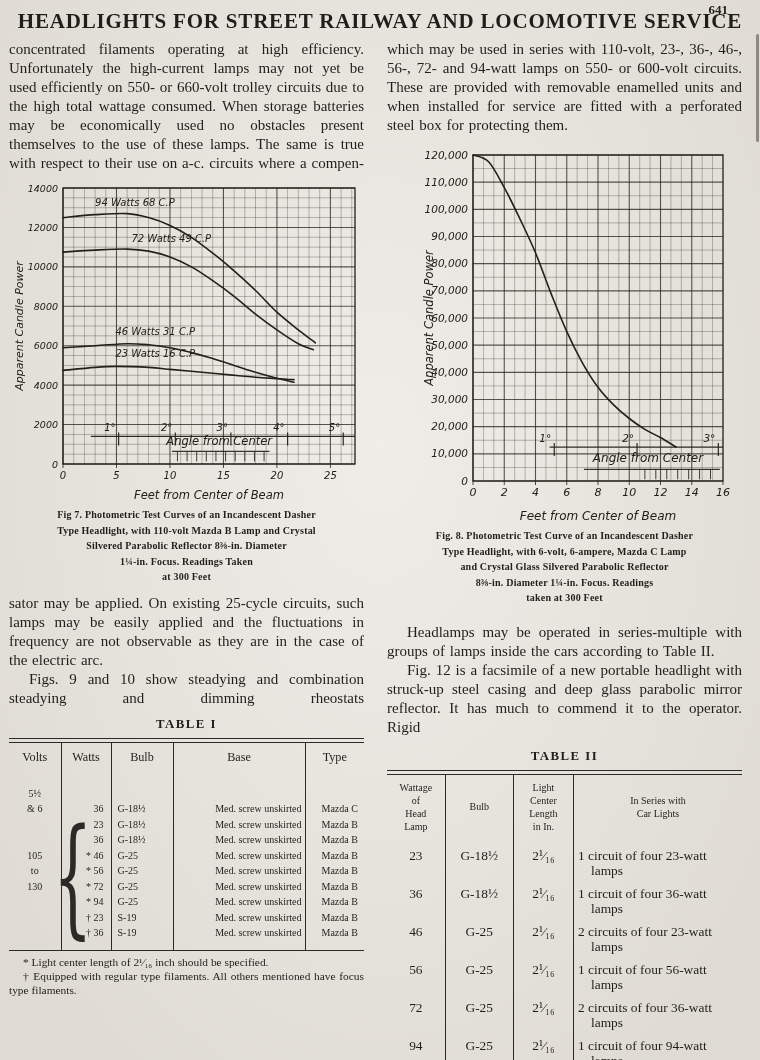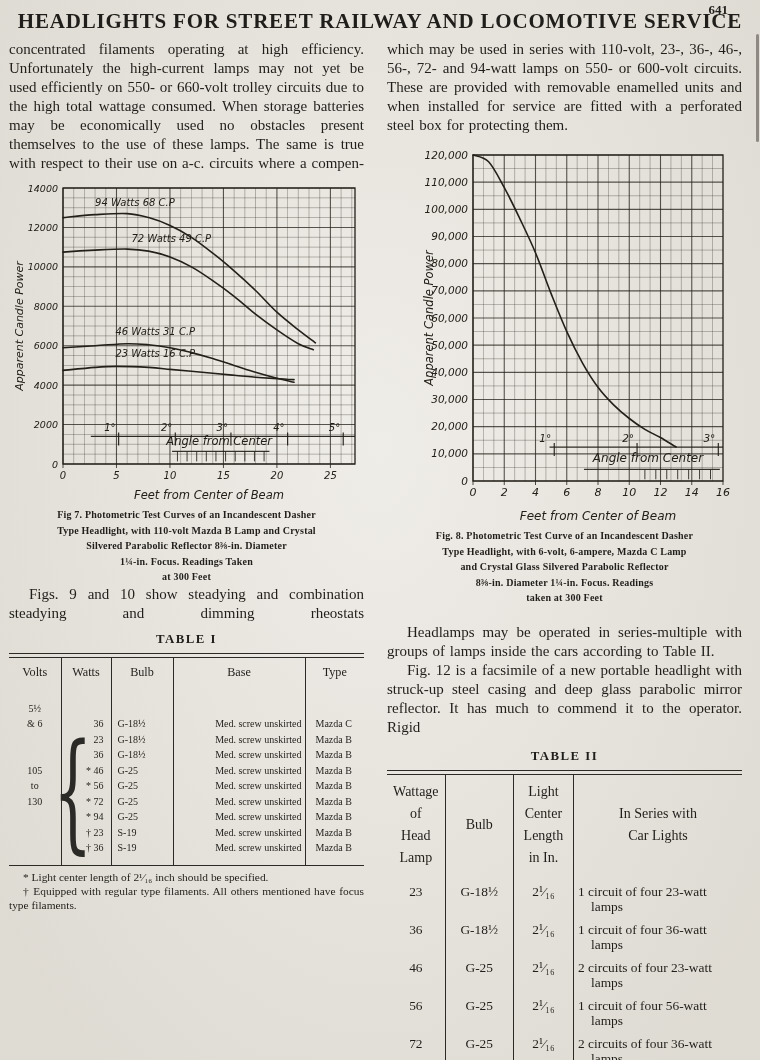--- a/index.html
+++ b/index.html
@@ -28,26 +28,26 @@
   td{vertical-align:top;}
   .vr{border-left:1px solid #2b2a26;}
   #table1 th{font-size:12.2px;padding:7px 2px 9px;}
   #table1 td{font-size:10px;line-height:15.5px;padding:0 3px;}
   #table1 tbody tr:first-child td{padding-top:12px;}
   #table1 tbody tr:last-child td{padding-bottom:9px;}
   #table1 .c0{text-align:center;}
   #table1 .c1{text-align:right;padding-right:7px;white-space:nowrap;}
   #table1 .c2{padding-left:6px;white-space:nowrap;}
   #table1 .c3{padding-left:6px;white-space:nowrap;text-align:right;}
-  #table1 .c4{padding-left:10px;white-space:nowrap;}
+  #table1 .c4{padding-left:16px;white-space:nowrap;}
   .brace{position:absolute;left:44px;top:66px;font-size:124px;line-height:1.05;color:#2b2a26;
          transform:scale(.5,1.04);transform-origin:left top;font-family:"DejaVu Serif",serif;font-weight:300;}
   .footnotes{margin-top:4px;}
   .fn{font-size:11.4px;line-height:14px;text-align:justify;text-indent:14px;margin:0;}
-  #table2 th{font-size:14px;line-height:22px;white-space:pre-line;padding:6px 2px 8px;}
+  #table2 th{font-size:10px;line-height:13px;white-space:pre-line;padding:6px 2px 8px;}
   #table2 td{font-size:13.4px;line-height:15px;padding:7px 4px 1px;}
   #table2 .c0,#table2 .c1,#table2 .c2{text-align:center;white-space:nowrap;}
   #table2 .c3{text-align:left;padding-left:17px;text-indent:-13px;}
 </style>
 </head>
 <body>
 
 <div class="page">
   <div class="edge-artifact"></div>
 
@@ -185,20 +185,21 @@
           </svg>
         <figcaption class="caption" id="fig7cap">
             <div class="caption-line">Fig 7.   Photometric  Test  Curves  of  an  Incandescent  Dasher</div>
             <div class="caption-line">Type Headlight, with 110-volt Mazda B Lamp and Crystal</div>
             <div class="caption-line">Silvered Parabolic Reflector 8⅜-in. Diameter</div>
             <div class="caption-line">1¼-in. Focus.   Readings Taken</div>
             <div class="caption-line">at 300 Feet</div>
           </figcaption>
       </figure>
 
+      <p class="body-text" style="margin-top:9px">sator may be applied.  On existing 25-cycle circuits, such lamps may be easily applied and the fluctuations in frequency are not observable as they are in the case of the electric arc.</p>
       <p class="body-text indent cont">Figs. 9 and 10 show steadying and combination steadying and dimming rheostats</p>
 
       <section class="tbl-block">
         <div class="tbl-title">TABLE I</div>
         <div class="dblrule"></div>
         <div class="t1wrap">
           <table id="table1">
               <colgroup>
                 <col style="width: 52px;">
                 <col style="width: 50px;">

